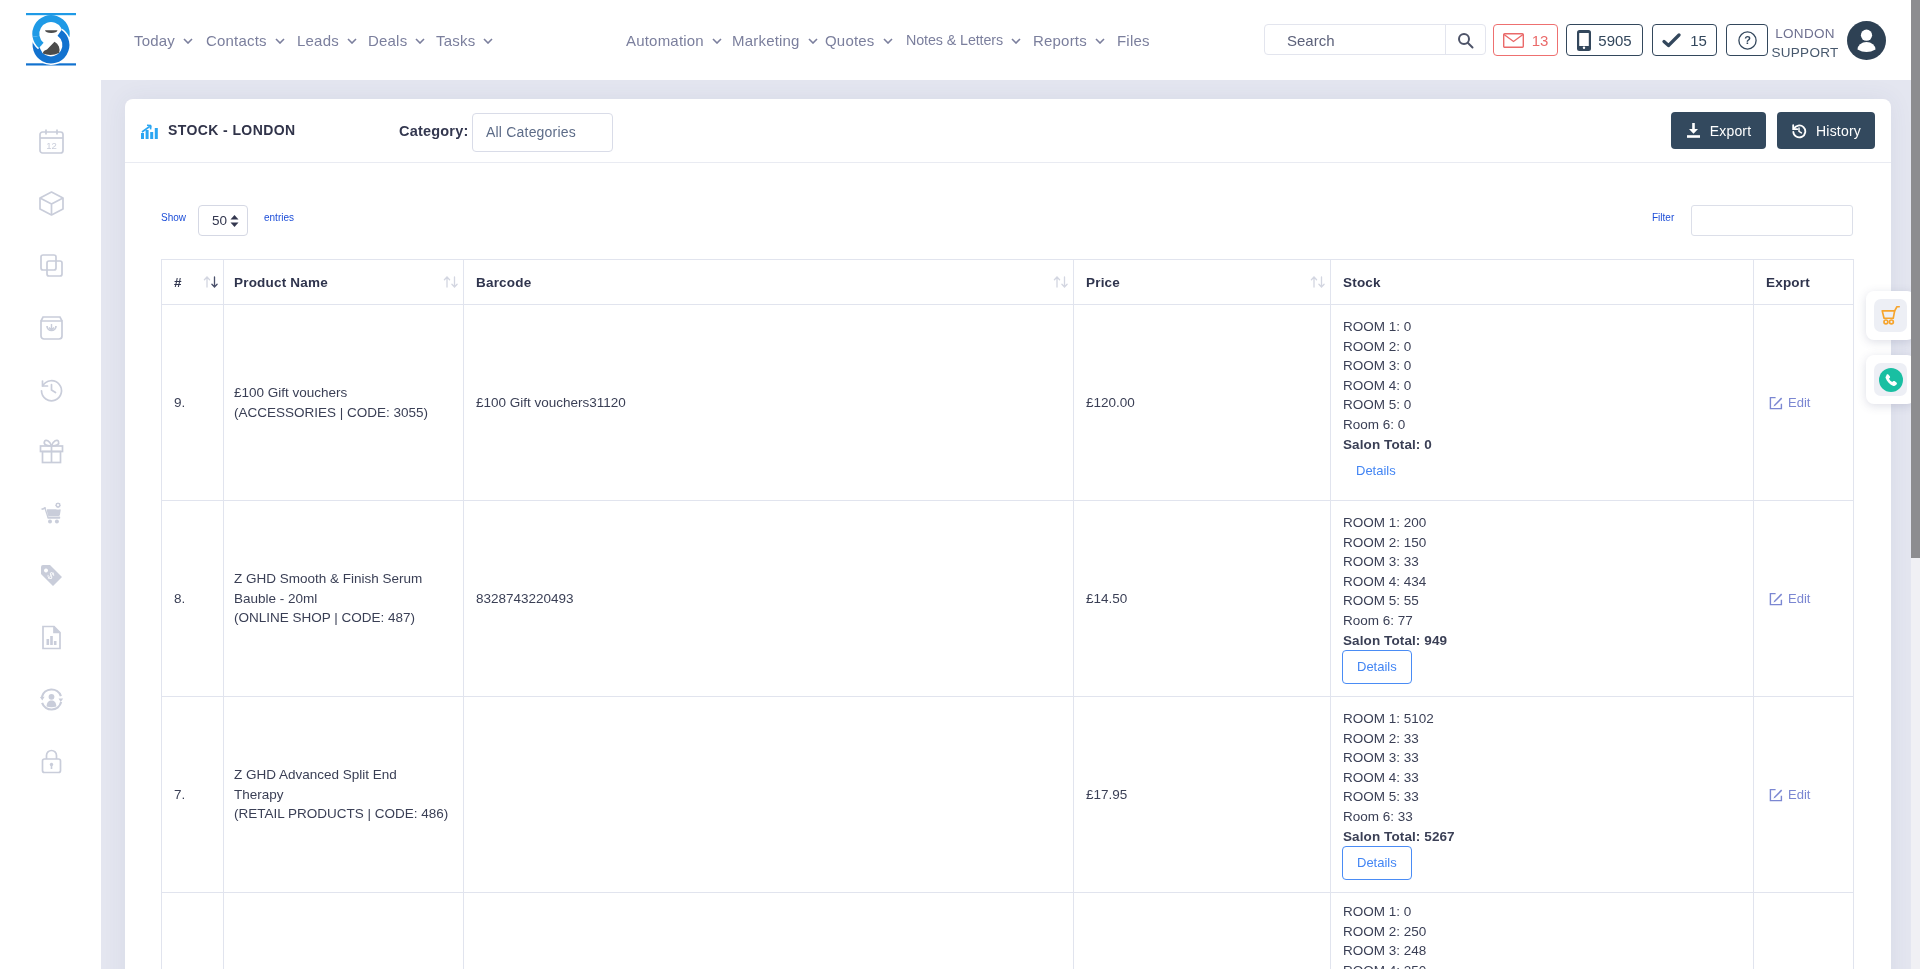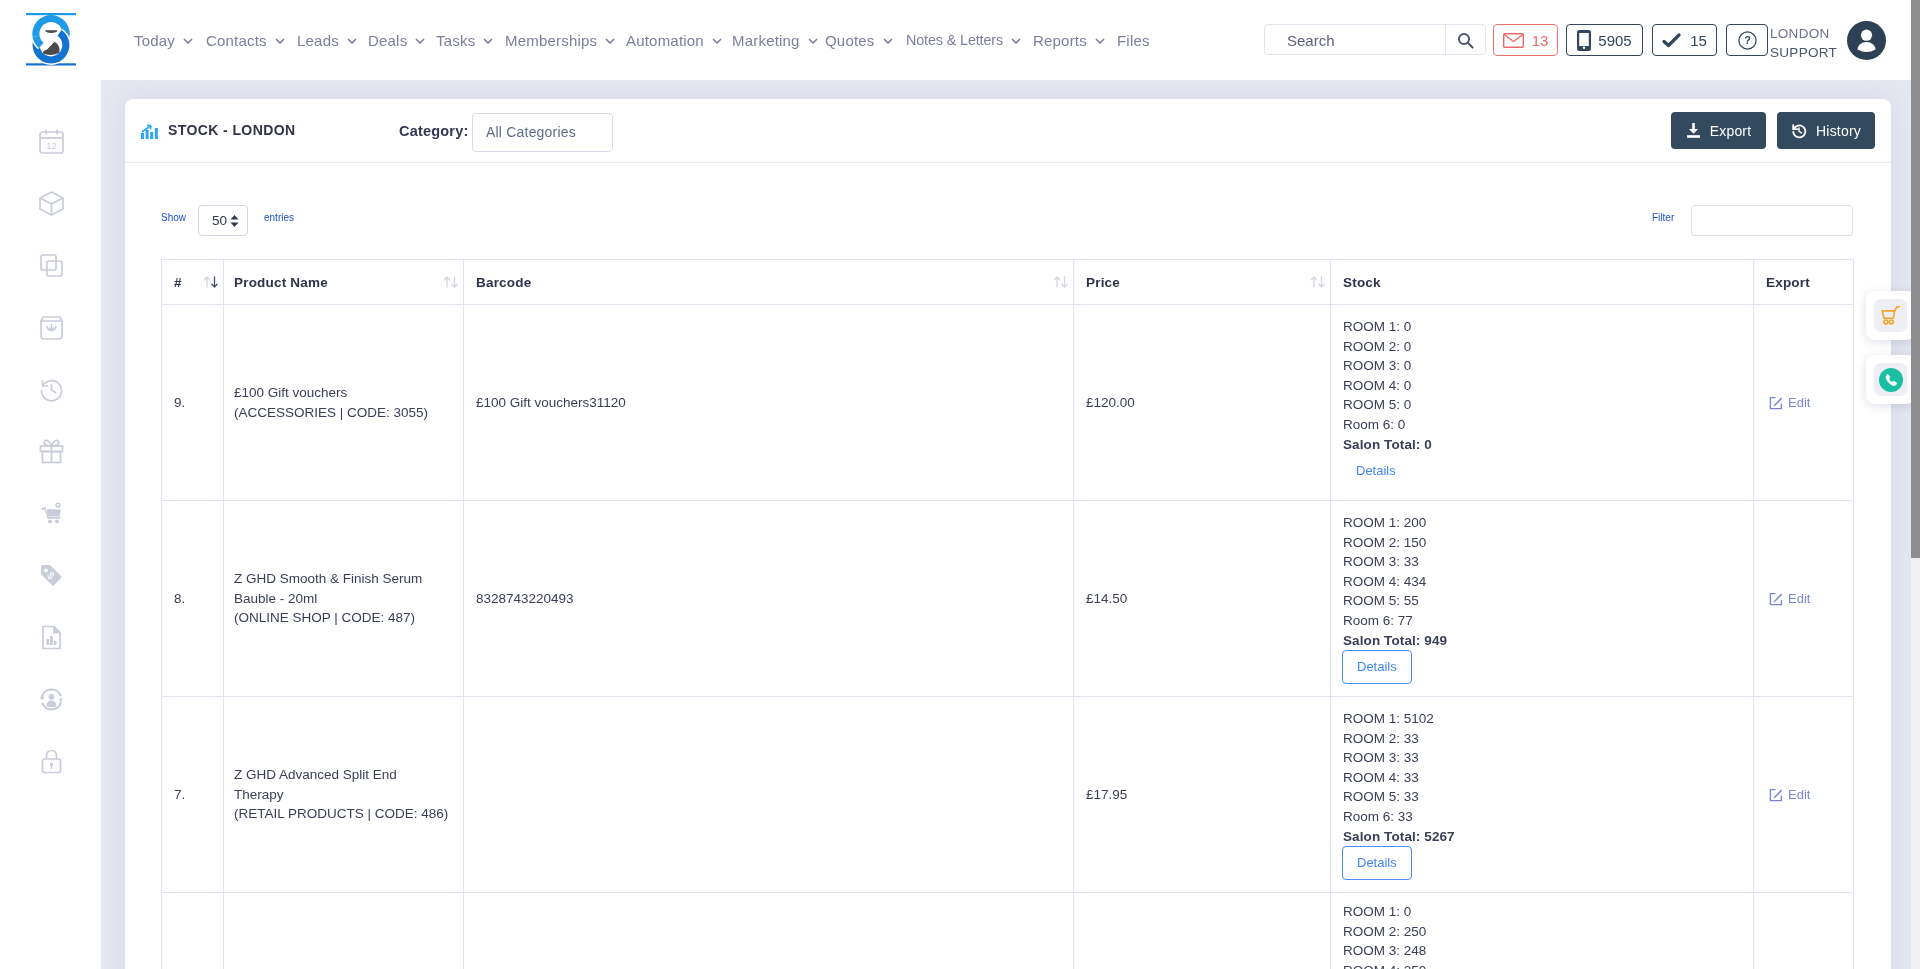--- a/index.html
+++ b/index.html
@@ -79,23 +79,20 @@
       </svg></span>
   <span class="nav-item" style="left:297px;">Leads <svg width="10" height="6" viewBox="0 0 10 6" fill="none" stroke="#7b7f9d" stroke-width="1.6">
         <path d="M1 1 L5 5 L9 1"></path>
       </svg></span>
   <span class="nav-item" style="left:368px;">Deals <svg width="10" height="6" viewBox="0 0 10 6" fill="none" stroke="#7b7f9d" stroke-width="1.6">
         <path d="M1 1 L5 5 L9 1"></path>
       </svg></span>
   <span class="nav-item" style="left:436px;">Tasks <svg width="10" height="6" viewBox="0 0 10 6" fill="none" stroke="#7b7f9d" stroke-width="1.6">
         <path d="M1 1 L5 5 L9 1"></path>
       </svg></span>
-  <span class="nav-item" style="left:505px;">Memberships <svg width="10" height="6" viewBox="0 0 10 6" fill="none" stroke="#7b7f9d" stroke-width="1.6">
-        <path d="M1 1 L5 5 L9 1"></path>
-      </svg></span>
   <span class="nav-item" style="left:626px;">Automation <svg width="10" height="6" viewBox="0 0 10 6" fill="none" stroke="#7b7f9d" stroke-width="1.6">
         <path d="M1 1 L5 5 L9 1"></path>
       </svg></span>
   <span class="nav-item" style="left:732px;">Marketing <svg width="10" height="6" viewBox="0 0 10 6" fill="none" stroke="#7b7f9d" stroke-width="1.6">
         <path d="M1 1 L5 5 L9 1"></path>
       </svg></span>
   <span class="nav-item" style="left:825px;">Quotes <svg width="10" height="6" viewBox="0 0 10 6" fill="none" stroke="#7b7f9d" stroke-width="1.6">
         <path d="M1 1 L5 5 L9 1"></path>
       </svg></span>
   <span class="nav-item" style="left:906px;font-size:14.3px;letter-spacing:-0.1px;">Notes &amp; Letters <svg width="10" height="6" viewBox="0 0 10 6" fill="none" stroke="#7b7f9d" stroke-width="1.6">
@@ -139,21 +136,21 @@
     <span>15</span>
   </div>
 
   <div class="tr-box" style="left:1726px;width:42px;">
     <svg width="19" height="19" viewBox="0 0 19 19" fill="none">
         <circle cx="9.5" cy="9.5" r="8.6" stroke="#33475c" stroke-width="1.3"></circle>
         <text x="9.5" y="13.4" text-anchor="middle" font-size="11" font-weight="bold" fill="#33475c" font-family="Liberation Sans, sans-serif">?</text>
       </svg>
   </div>
 
-  <div class="abs" style="left:1770px;top:25px;width:70px;text-align:left;font-size:13.5px;letter-spacing:0.3px;line-height:18.5px;"><span style="color:#6f7190;">LONDON</span><br><span style="color:#47586d;">SUPPORT</span></div>
+  <div class="abs" style="left:1770px;top:25px;width:70px;text-align:center;font-size:13.5px;letter-spacing:0.3px;line-height:18.5px;"><span style="color:#6f7190;">LONDON</span><br><span style="color:#47586d;">SUPPORT</span></div>
   <svg class="abs" style="left:1847px;top:21px;" width="39" height="39" viewBox="0 0 39 39">
     <circle cx="19.5" cy="19.5" r="19.5" fill="#2e4154"></circle>
     <circle cx="19.5" cy="14.2" r="5.6" fill="#ffffff"></circle>
     <path d="M 10.5 28.5 a 9 7.5 0 0 1 18 0 q -4.5 2.6 -9 2.6 q -4.5 0 -9 -2.6 z" fill="#ffffff"></path>
   </svg>
 </div>
 
 <div id="sidebar">
 
   <svg class="side-ic" style="top:48px;" viewBox="0 0 27 27" fill="none" stroke="#c9cdda" stroke-width="1.7">

